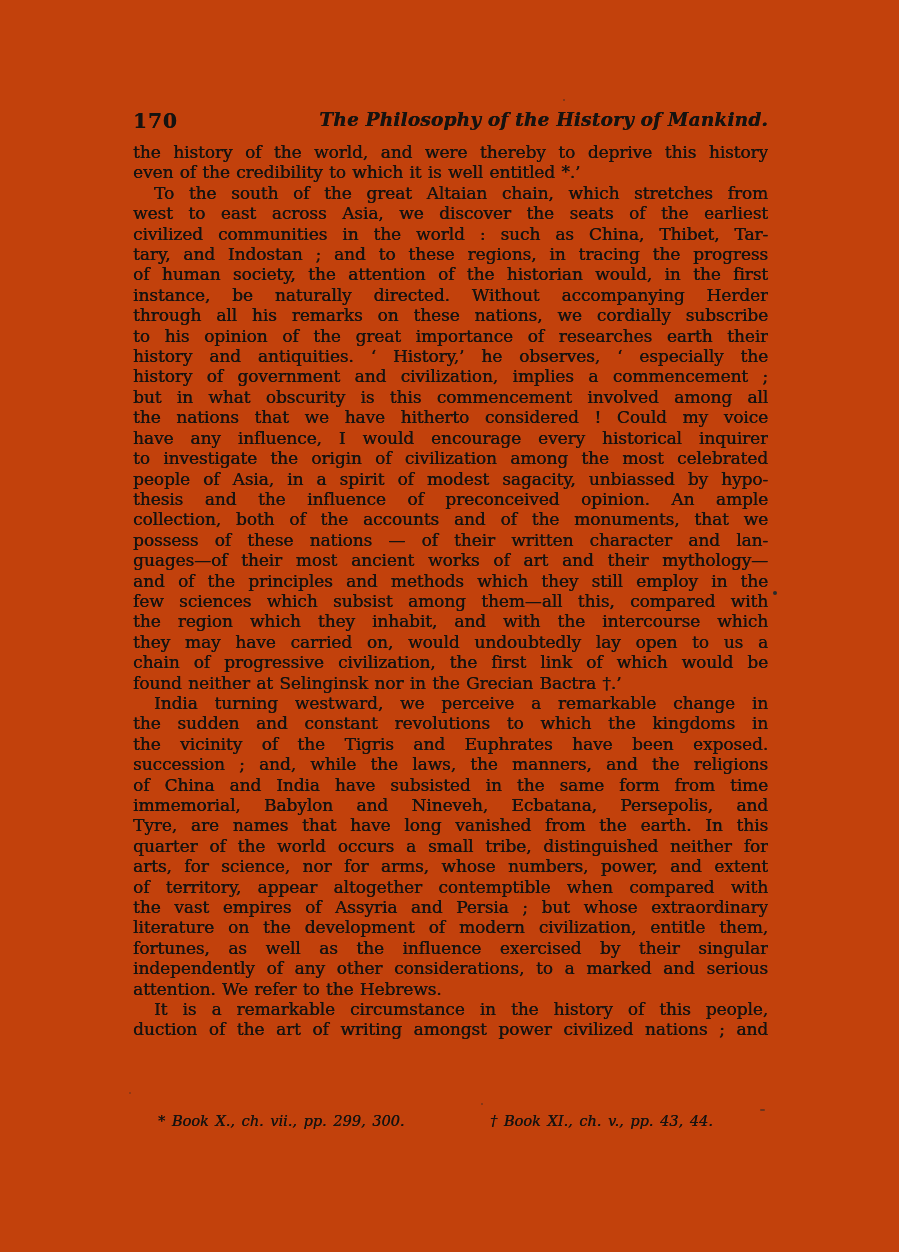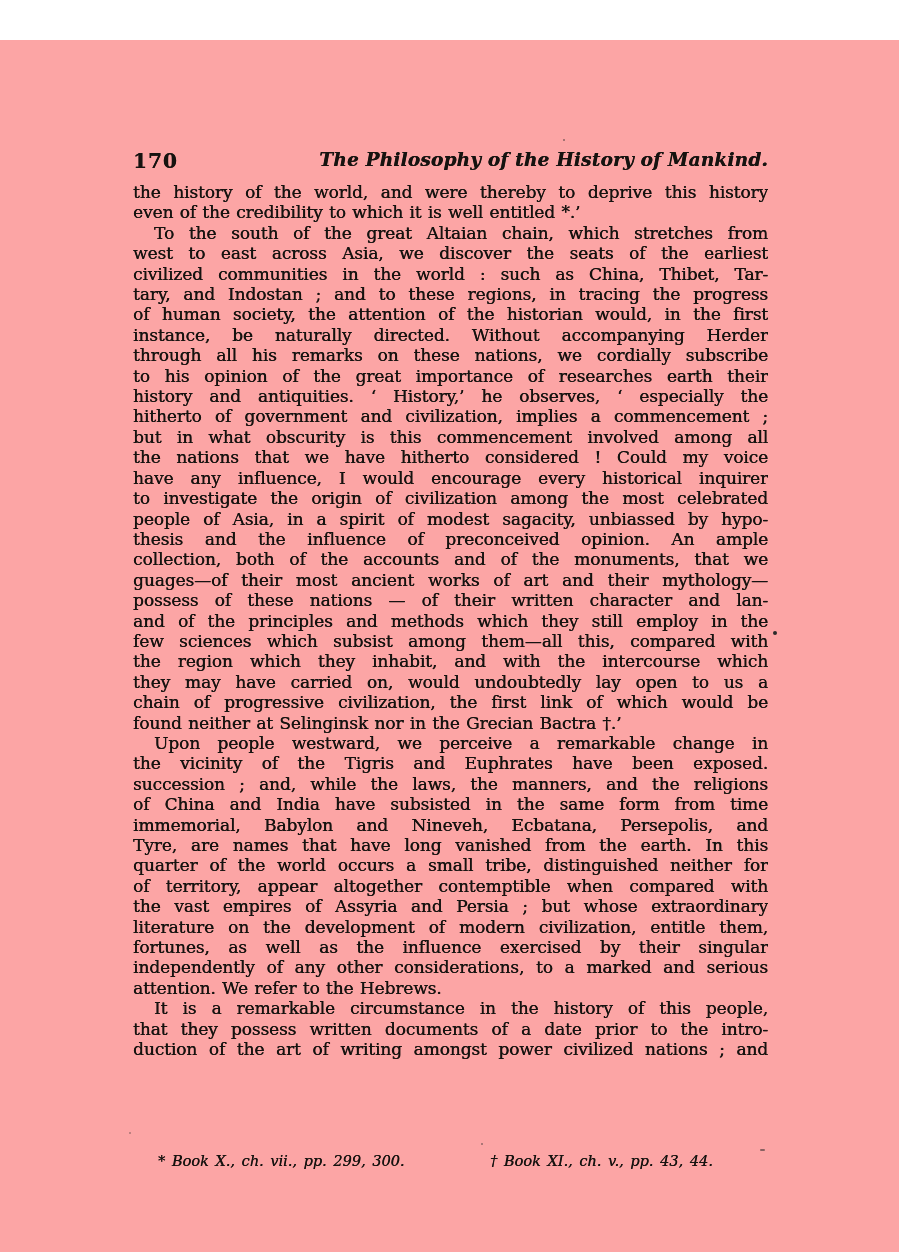--- a/index.html
+++ b/index.html
@@ -11,22 +11,21 @@
     height: 1252px;
     background: #ffffff;
     position: relative;
     overflow: hidden;
     font-family: "DejaVu Serif", serif;
     color: #161310;
   }
   .page {
     position: absolute;
     inset: 0;
-    background: #fca5a5;
-    margin-top: 40px;
+    background: #c2410c;
   }
   
   .page-header {
     position: absolute;
     top: 109px;
     left: 133px;
     width: 635px;
     height: 26px;
   }
   .page-number {
@@ -123,51 +122,52 @@
       <div class="line nojust">even of the credibility to which it is well entitled *.’</div>
       <div class="line indent">To the south of the great Altaian chain, which stretches from</div>
       <div class="line">west to east across Asia, we discover the seats of the earliest</div>
       <div class="line">civilized communities in the world : such as China, Thibet, Tar-</div>
       <div class="line">tary, and Indostan ; and to these regions, in tracing the progress</div>
       <div class="line">of human society, the attention of the historian would, in the first</div>
       <div class="line">instance, be naturally directed.  Without accompanying Herder</div>
       <div class="line">through all his remarks on these nations, we cordially subscribe</div>
       <div class="line">to his opinion of the great importance of researches earth their</div>
       <div class="line">history and antiquities.  ‘ History,’ he observes, ‘ especially the</div>
-      <div class="line">hitherto of government and civilization, implies a commencement ;</div>
+      <div class="line">history of government and civilization, implies a commencement ;</div>
       <div class="line">but in what obscurity is this commencement involved among all</div>
       <div class="line">the nations that we have hitherto considered !  Could my voice</div>
       <div class="line">have any influence, I would encourage every historical inquirer</div>
       <div class="line">to investigate the origin of civilization among the most celebrated</div>
       <div class="line">people of Asia, in a spirit of modest sagacity, unbiassed by hypo-</div>
       <div class="line">thesis and the influence of preconceived opinion.  An ample</div>
       <div class="line">collection, both of the accounts and of the monuments, that we</div>
+      <div class="line">possess of these nations — of their written character and lan-</div>
       <div class="line">guages—of their most ancient works of art and their mythology—</div>
-      <div class="line">possess of these nations — of their written character and lan-</div>
       <div class="line">and of the principles and methods which they still employ in the</div>
       <div class="line">few sciences which subsist among them—all this, compared with</div>
       <div class="line">the region which they inhabit, and with the intercourse which</div>
       <div class="line">they may have carried on, would undoubtedly lay open to us a</div>
       <div class="line">chain of progressive civilization, the first link of which would be</div>
       <div class="line nojust">found neither at Selinginsk nor in the Grecian Bactra †.’</div>
-      <div class="line indent">Upon people westward, we perceive a remarkable change in</div>
+      <div class="line indent">India turning westward, we perceive a remarkable change in</div>
+      <div class="line">the sudden and constant revolutions to which the kingdoms in</div>
       <div class="line">the vicinity of the Tigris and Euphrates have been exposed.</div>
       <div class="line">succession ; and, while the laws, the manners, and the religions</div>
       <div class="line">of China and India have subsisted in the same form from time</div>
       <div class="line">immemorial, Babylon and Nineveh, Ecbatana, Persepolis, and</div>
       <div class="line">Tyre, are names that have long vanished from the earth.  In this</div>
       <div class="line">quarter of the world occurs a small tribe, distinguished neither for</div>
+      <div class="line">arts, for science, nor for arms, whose numbers, power, and extent</div>
       <div class="line">of territory, appear altogether contemptible when compared with</div>
       <div class="line">the vast empires of Assyria and Persia ; but whose extraordinary</div>
       <div class="line">literature on the development of modern civilization, entitle them,</div>
       <div class="line">fortunes, as well as the influence exercised by their singular</div>
       <div class="line">independently of any other considerations, to a marked and serious</div>
       <div class="line nojust">attention.  We refer to the Hebrews.</div>
       <div class="line indent">It is a remarkable circumstance in the history of this people,</div>
-      <div class="line">that they possess written documents of a date prior to the intro-</div>
       <div class="line">duction of the art of writing amongst power civilized nations ; and</div>
     </div>
 
   <div class="footnotes">
     <span class="fn-left">* Book X., ch. vii., pp. 299, 300.</span>
     <span class="fn-right">† Book XI., ch. v., pp. 43, 44.</span>
   </div>
 
   <span class="speck" id="speck-1"></span>
   <span class="speck" id="speck-2"></span>

